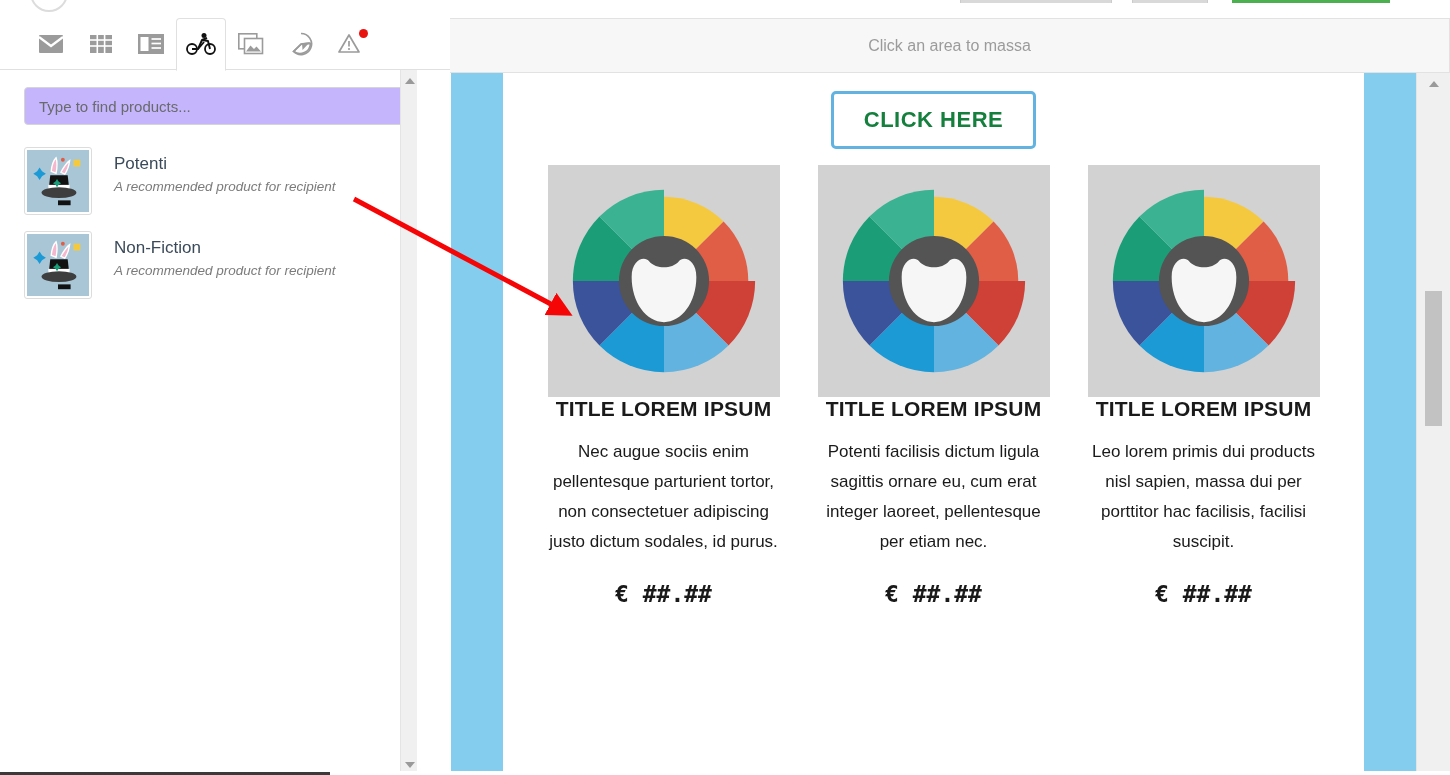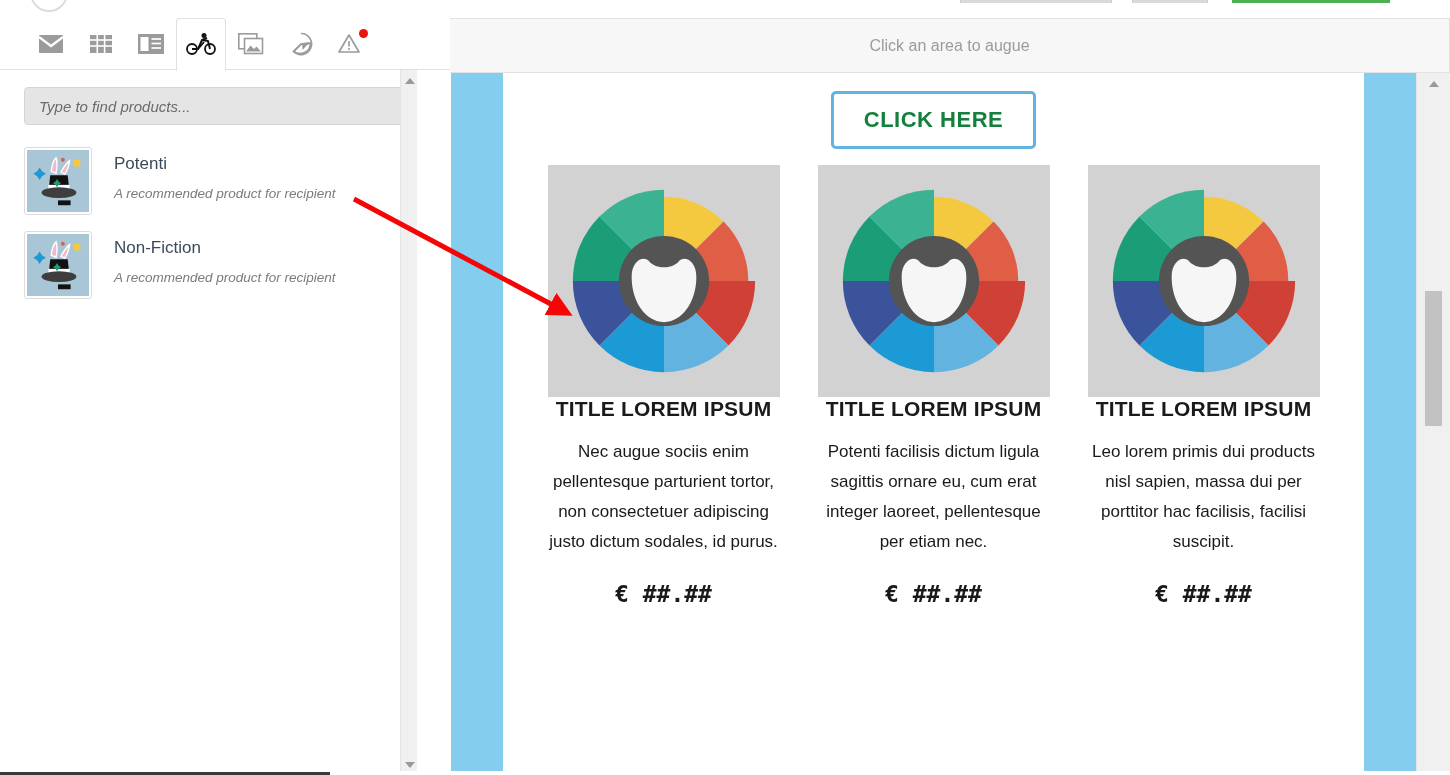--- a/index.html
+++ b/index.html
@@ -51,38 +51,38 @@
     width: 9px; height: 9px; border-radius: 50%;
     background: #e8140f;
   }
 
   .search-wrap { padding: 17px 24px 0 24px; }
   .search-input {
     width: 388px; height: 38px;
     border: 1px solid #d5d5d5; border-radius: 4px;
     padding: 0 14px; font-size: 15px; color: #555;
     font-family: "Liberation Sans", sans-serif;
-    outline: none; background: #e5e5e5; font-style: italic;
+    outline: none; background: #c4b5fd;
   }
   .search-input::placeholder { color: #6a6a6a; }
 
   .product-list { padding: 14px 0 0 0; }
   .product-item {
     display: flex; align-items: flex-start;
     padding: 8px 0 8px 24px; cursor: pointer;
   }
   .thumb {
     width: 68px; height: 68px; flex: 0 0 68px;
     border: 1px solid #dcdcdc; border-radius: 3px;
     background: #fff; padding: 2px;
   }
   .thumb svg { display: block; width: 100%; height: 100%; }
   .prod-text { padding-left: 22px; padding-top: 6px; }
   .prod-title { font-size: 17px; color: #3b4a5a; line-height: 1.25; }
-  .prod-sub { font-size: 13.5px; color: #7b7b7b; font-style: italic; margin-top: 12px; }
+  .prod-sub { font-size: 13.5px; color: #7b7b7b; font-style: italic; margin-top: 5px; }
 
   
   .left-scroll {
     position: absolute; right: 33px; top: 52px;
     width: 17px; height: 705px; background: #f0f0f0;
     border-left: 1px solid #e4e4e4;
   }
   .sb-arrow {
     position: absolute; left: 0; width: 17px; height: 17px;
     display: flex; align-items: center; justify-content: center;
@@ -313,21 +313,21 @@
       <div class="sb-arrow down">
           <span class="tri-down"></span>
         </div>
     </div>
 
   </div>
 
   <div class="editor">
 
     <div class="editor-header">
-      <span class="editor-header-text">Click an area to augue</span>
+      <span class="editor-header-text">Click an area to massa</span>
     </div>
 
     <div class="canvas-wrap">
       <div class="band-left"></div>
       <div class="band-right"></div>
 
       <div class="page">
 
         <div class="cta-wrap">
           <button class="cta">CLICK HERE</button>

